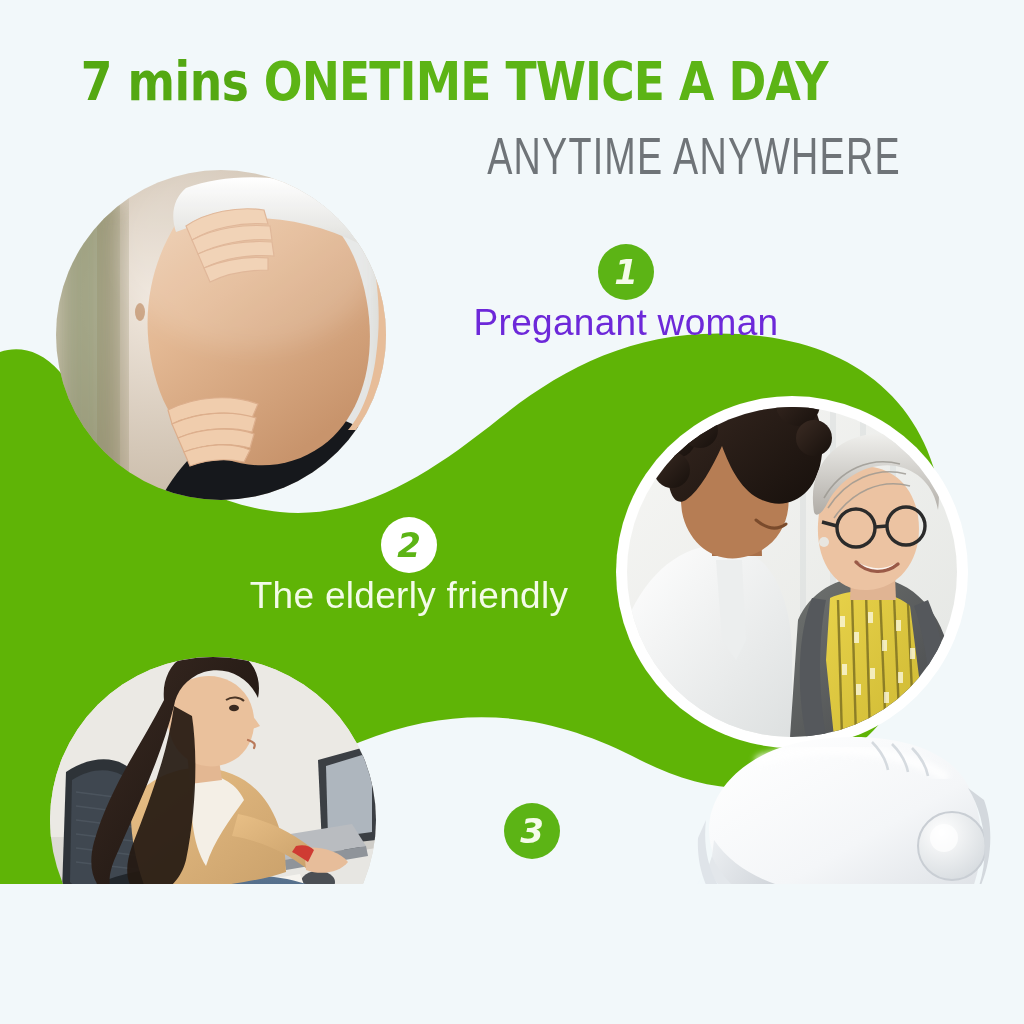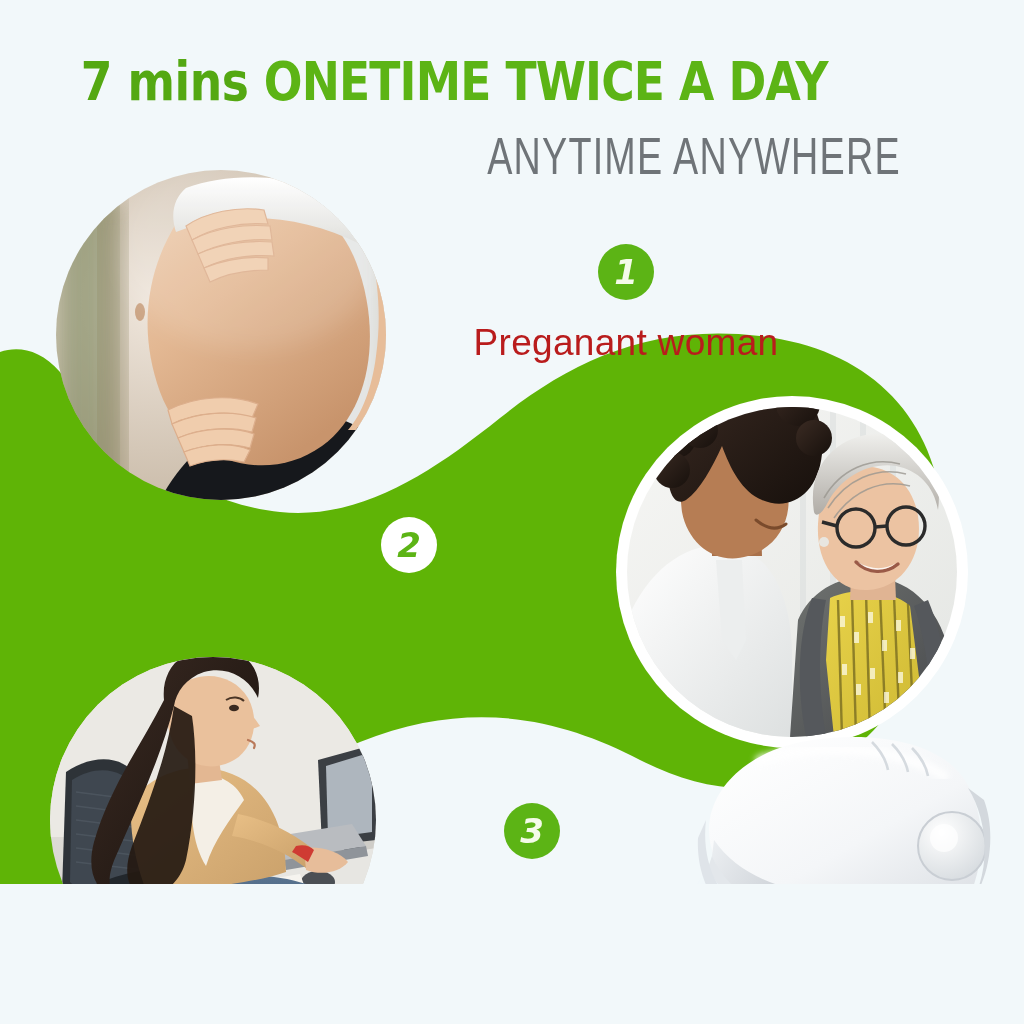--- a/index.html
+++ b/index.html
@@ -54,21 +54,21 @@
 
   
   .caption {
     position:absolute; text-align:center;
     font-size:37px; font-weight:400;
     font-family:"Liberation Sans", sans-serif;
     letter-spacing:0.3px;
     line-height:1.15;
     white-space:pre-line;
   }
-  .cap-dark { color:#b91c1c;margin-top:20px; }
+  .cap-dark { color:#6d28d9; }
   .cap-light { color:#f3fbe8; }
 </style>
 </head>
 <body>
 
 <div id="stage">
 
   <svg class="deco" viewBox="0 0 1024 1024">
     <defs>
       <clipPath id="clipFrame">
@@ -455,16 +455,17 @@
     <span class="hl-a">7 mins</span>
     <span class="hl-b">ONETIME TWICE A DAY</span>
   </div>
 
   <div class="subhead">ANYTIME ANYWHERE</div>
 
   <div class="badge badge-solid" style="left:598px; top:244px;">1</div>
   <div class="caption cap-dark" style="left:406px; top:302px; width:440px;">Preganant woman</div>
 
   <div class="badge badge-hollow" style="left:381px; top:517px;">2</div>
+  <div class="caption cap-light" style="left:189px; top:575px; width:440px;">The elderly friendly</div>
 
   <div class="badge badge-solid" style="left:504px; top:803px;">3</div>
 
 </div>
 
 </body></html>

